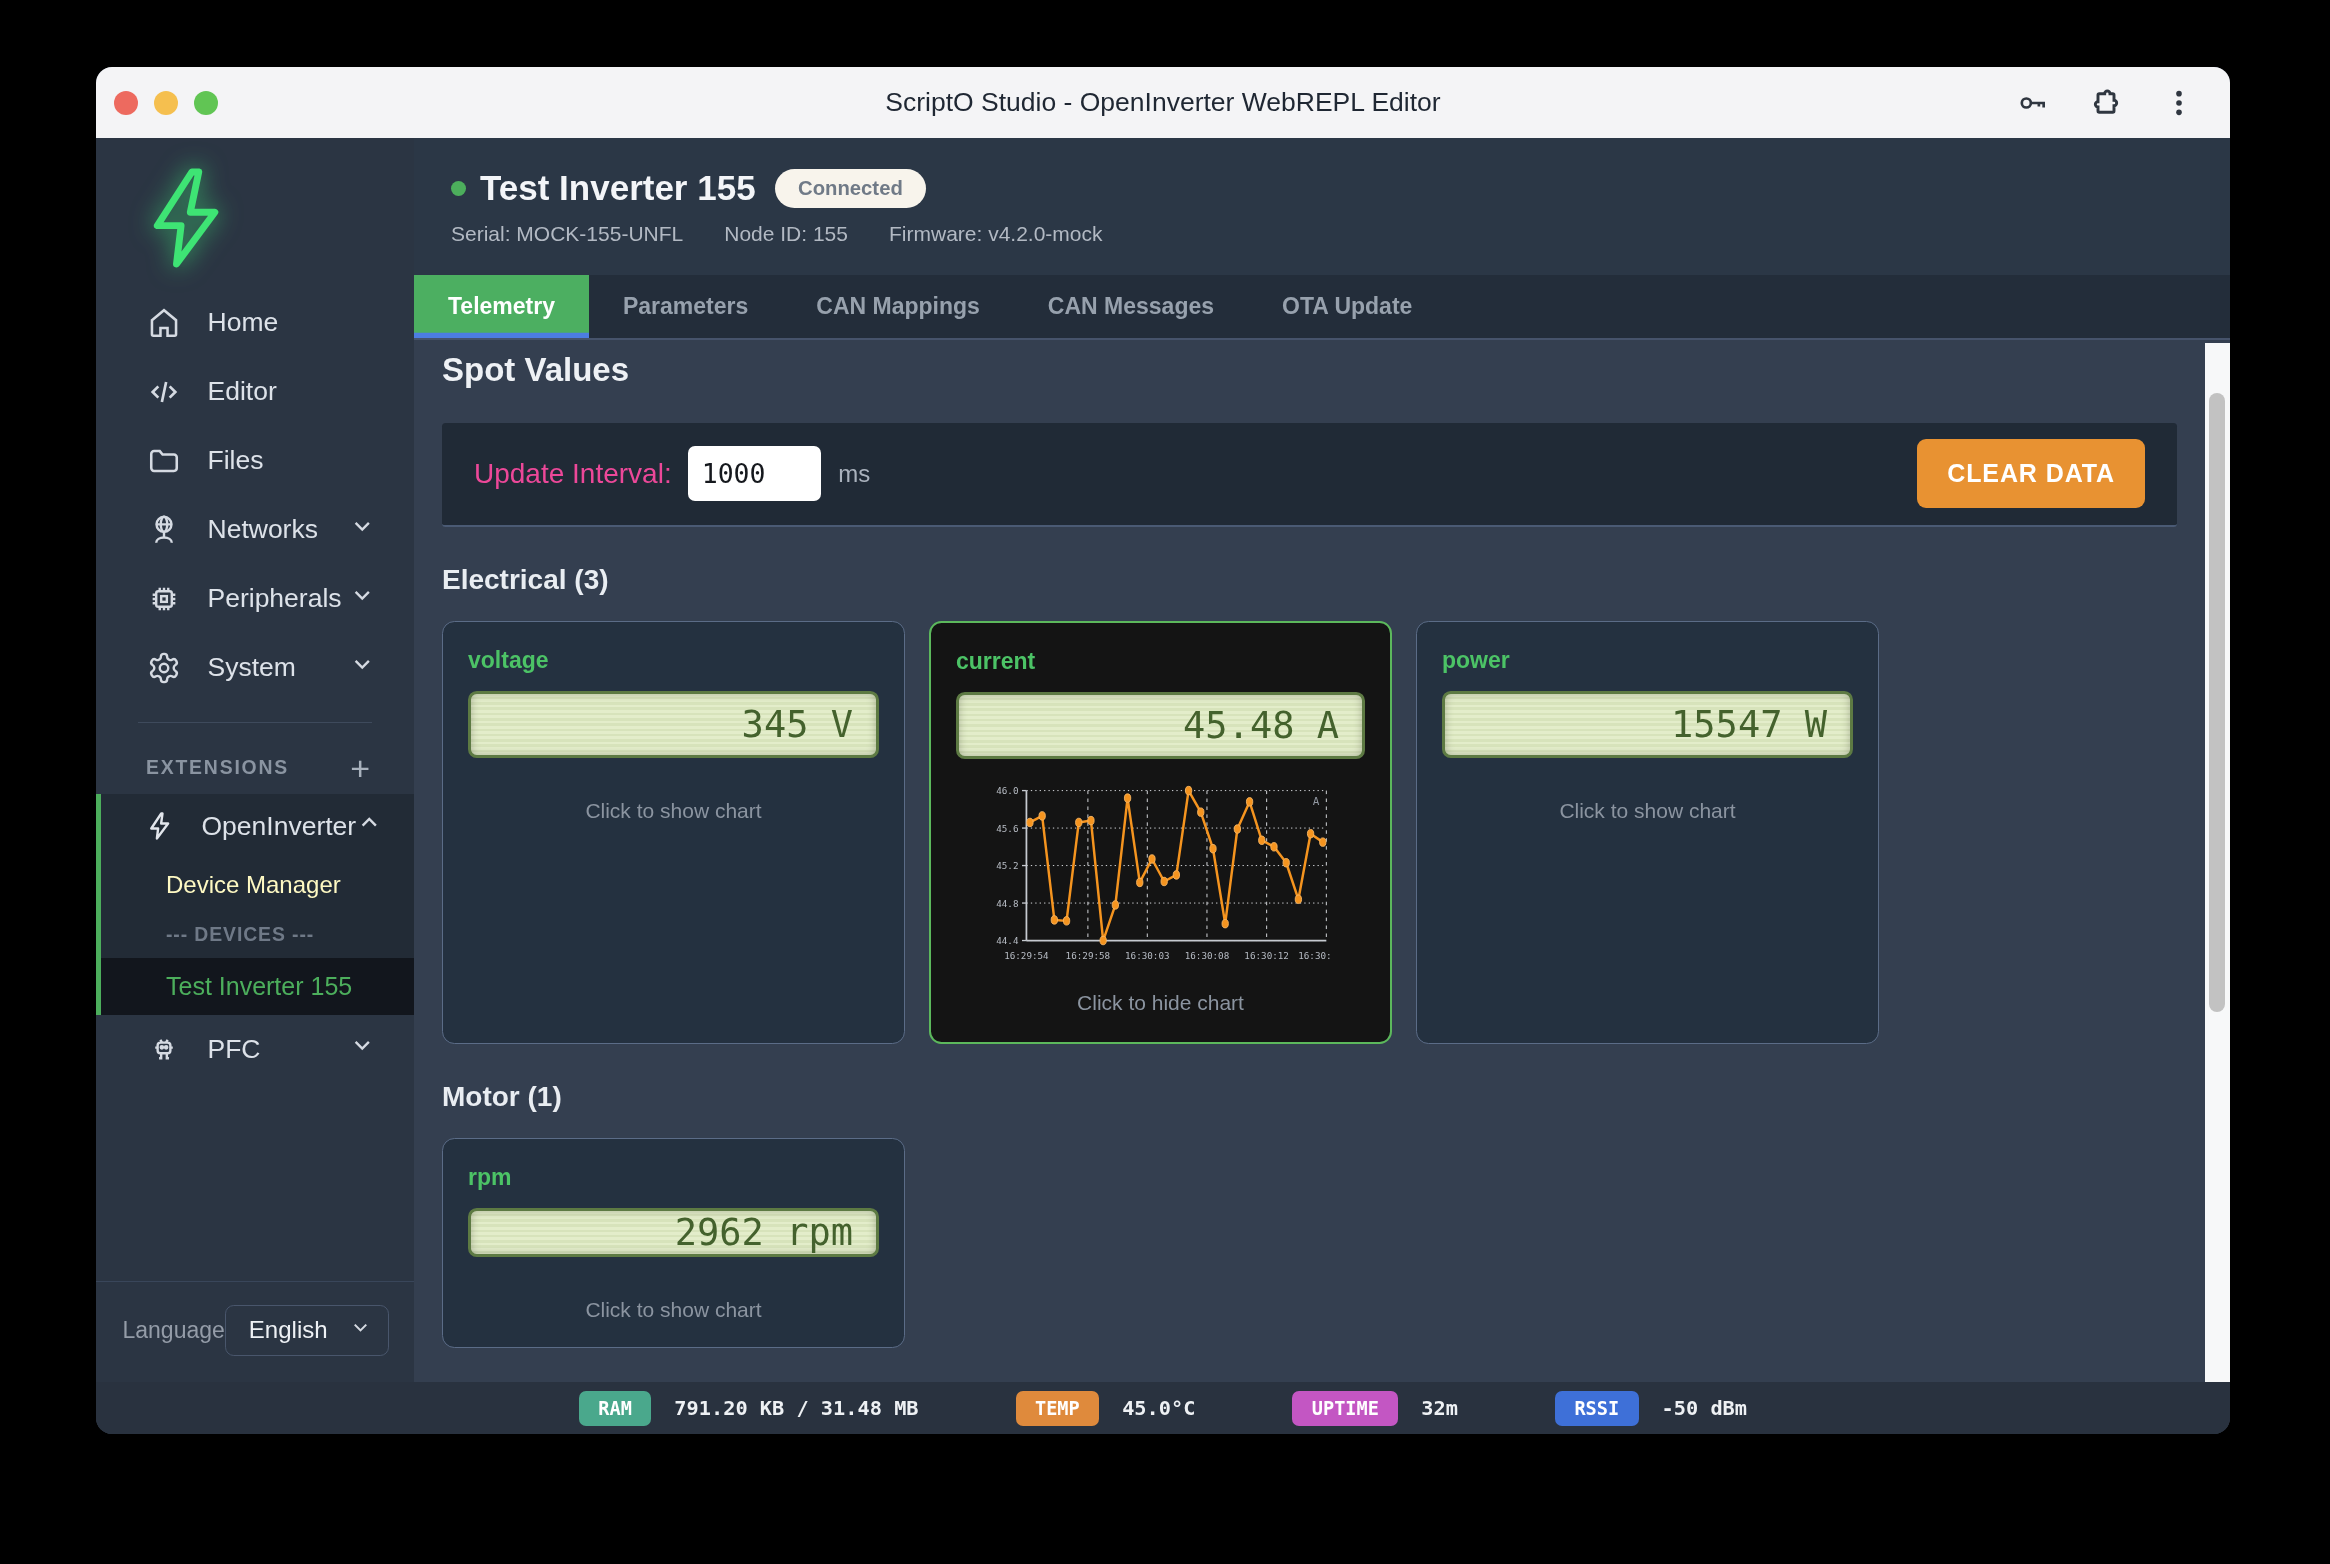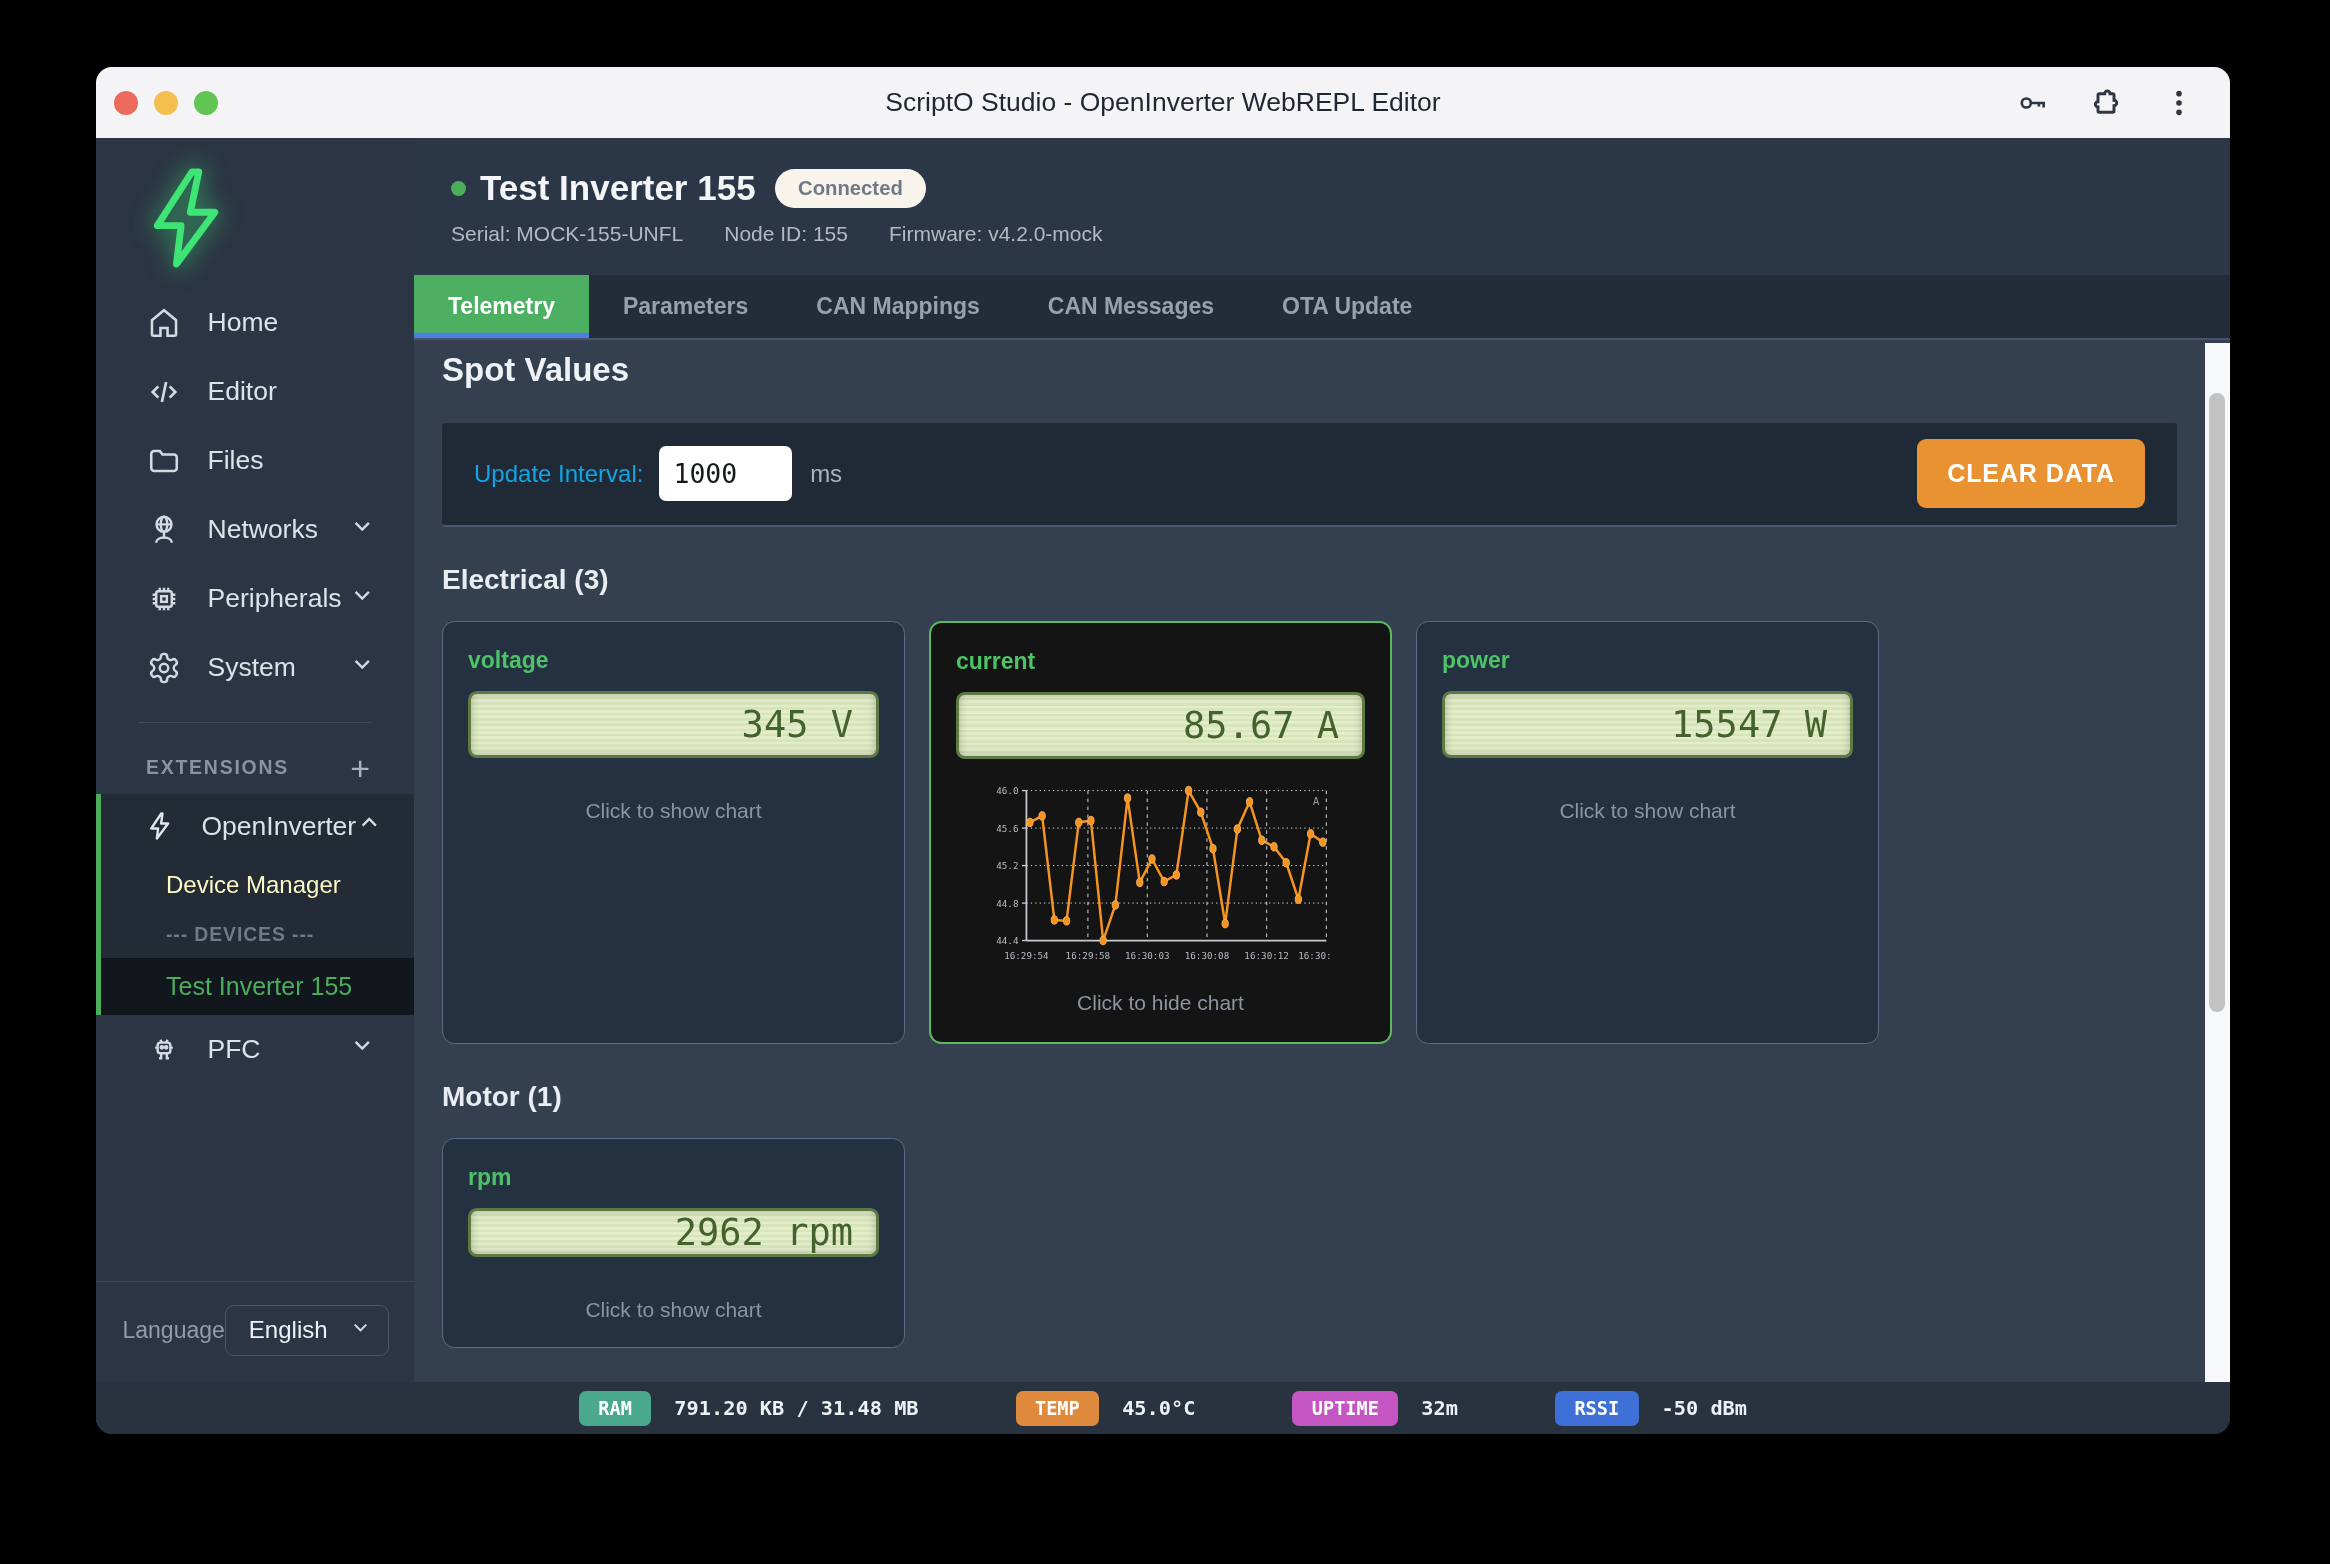--- a/index.html
+++ b/index.html
@@ -67,21 +67,21 @@
   .tabbar { background:#232d3a; display:flex; height:65px; flex:0 0 auto;
             border-bottom:2.7px solid #46536b; }
   .tab { display:flex; align-items:center; padding:0 34px; font-size:23px; font-weight:bold;
          color:#97a1ad; }
   .tab.active { background:#4caf61; color:#fff; box-shadow:inset 0 -5.3px 0 #4c7de2; }
 
   .content { flex:1 1 auto; background:#343f50; padding:10.6px 53px 0 28px; overflow:hidden; }
   .h-spot { font-size:33px; font-weight:bold; color:#eef1f5; }
   .interval-bar { margin-top:34px; background:#202a36; border-bottom:2.7px solid #4a5a74;
                   height:104px; display:flex; align-items:center; padding:0 32px; border-radius:3.5px; }
-  .interval-label { font-size:24px; color:#0ea5e9; }
+  .interval-label { font-size:28px; color:#ec4899; }
   .interval-input { margin-left:16px; width:133px; height:55px; border:none; border-radius:7px;
                     background:#fff; color:#15181d; font-size:26.5px; padding-left:14px;
                     font-family:"DejaVu Sans Mono", monospace; }
   .interval-unit { margin-left:17.7px; font-size:24px; color:#aab2bd; }
   .clear-btn { margin-left:auto; background:#e89232; border:none; color:#fff; font-weight:bold;
                font-size:25px; letter-spacing:0.9px; padding:0 30px; height:69px; border-radius:9px;
                font-family:"Liberation Sans", sans-serif; }
   .section-h { margin-top:37px; font-size:28px; font-weight:bold; color:#e9edf2; }
   .cards-row { margin-top:25px; display:flex; gap:24px; }
   .card { width:463px; height:423px; background:#243140; border:1.8px solid #5b6c87;
@@ -323,21 +323,21 @@
 
         <div class="cards-row">
           <div class="card">
             <div class="card-label">voltage</div>
             <div class="lcd">345 V</div>
             <div class="hint">Click to show chart</div>
           </div>
 
           <div class="card active">
             <div class="card-label">current</div>
-            <div class="lcd">85.67 A</div>
+            <div class="lcd">45.48 A</div>
             <div class="chart-wrap">
               <svg id="chart-svg" viewBox="0 0 392 212">
                   <line x1="44" x2="384" y1="12" y2="12" stroke="#d8dade" stroke-width="1.1" stroke-dasharray="1.5 3.5"></line>
                   <line x1="39" x2="44" y1="12" y2="12" stroke="#c6cad0" stroke-width="1.5"></line>
                   <text x="35" y="16" text-anchor="end" class="tick">46.0</text>
                   <line x1="44" x2="384" y1="54.49999999999981" y2="54.49999999999981" stroke="#d8dade" stroke-width="1.1" stroke-dasharray="1.5 3.5"></line>
                   <line x1="39" x2="44" y1="54.49999999999981" y2="54.49999999999981" stroke="#c6cad0" stroke-width="1.5"></line>
                   <text x="35" y="58.49999999999981" text-anchor="end" class="tick">45.6</text>
                   <line x1="44" x2="384" y1="96.99999999999962" y2="96.99999999999962" stroke="#d8dade" stroke-width="1.1" stroke-dasharray="1.5 3.5"></line>
                   <line x1="39" x2="44" y1="96.99999999999962" y2="96.99999999999962" stroke="#c6cad0" stroke-width="1.5"></line>

